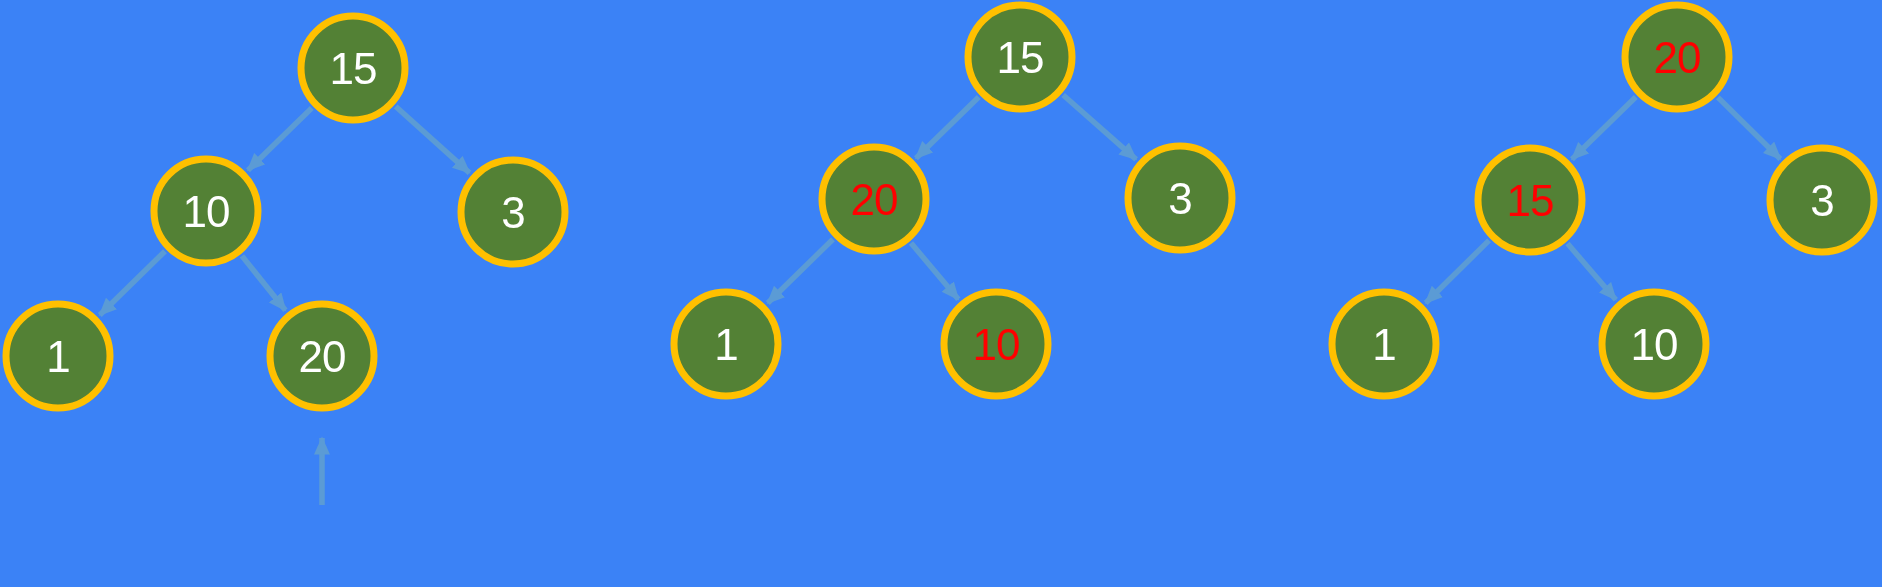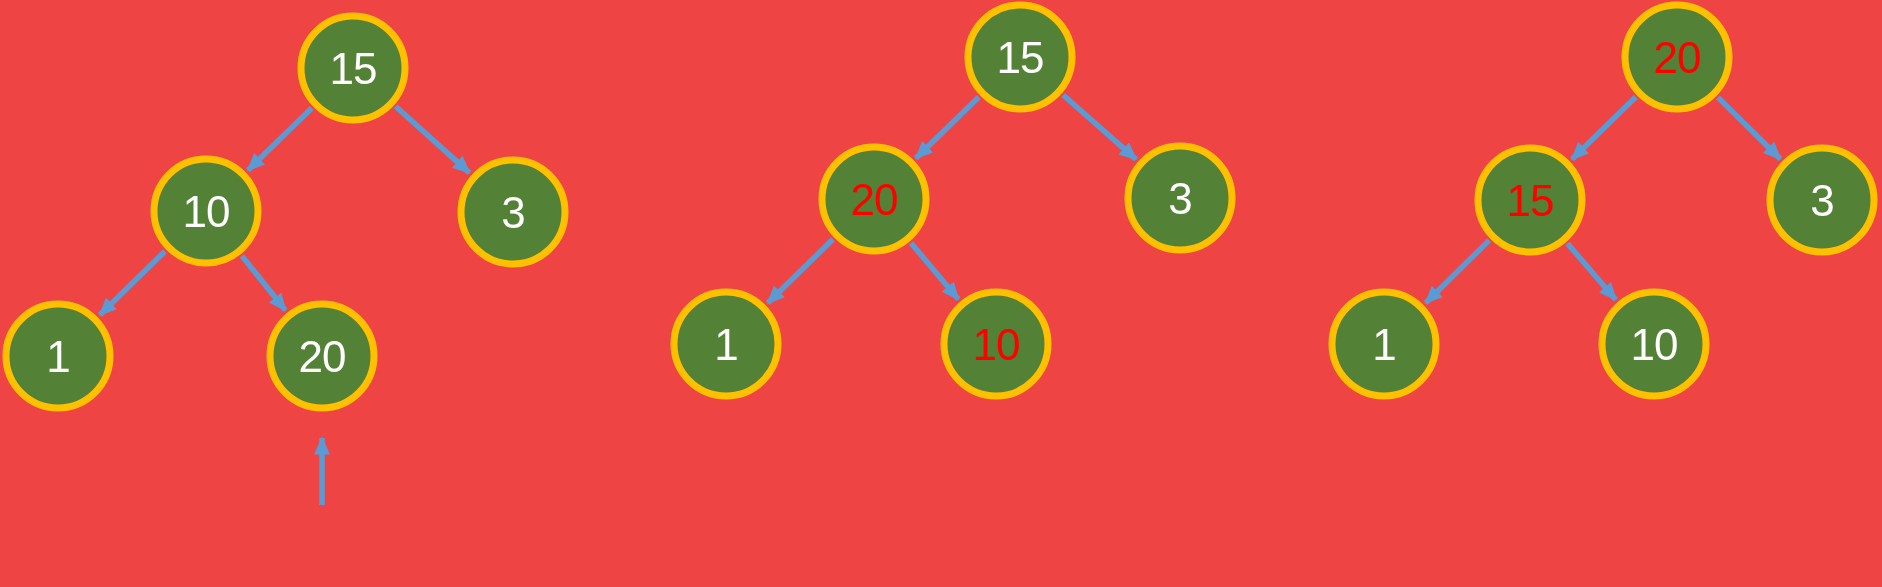--- a/index.html
+++ b/index.html
@@ -4,21 +4,21 @@
 <style>
   html, body {
     margin: 0;
     padding: 0;
     background: #000000;
   }
   .canvas {
     position: relative;
     width: 1882px;
     height: 587px;
-    background: #ef4444;
+    background: #3b82f6;
     overflow: hidden;
     font-family: "Liberation Sans", sans-serif;
   }
   .canvas svg {
     position: absolute;
     left: 0;
     top: 0;
     width: 100%;
     height: 100%;
     display: block;

